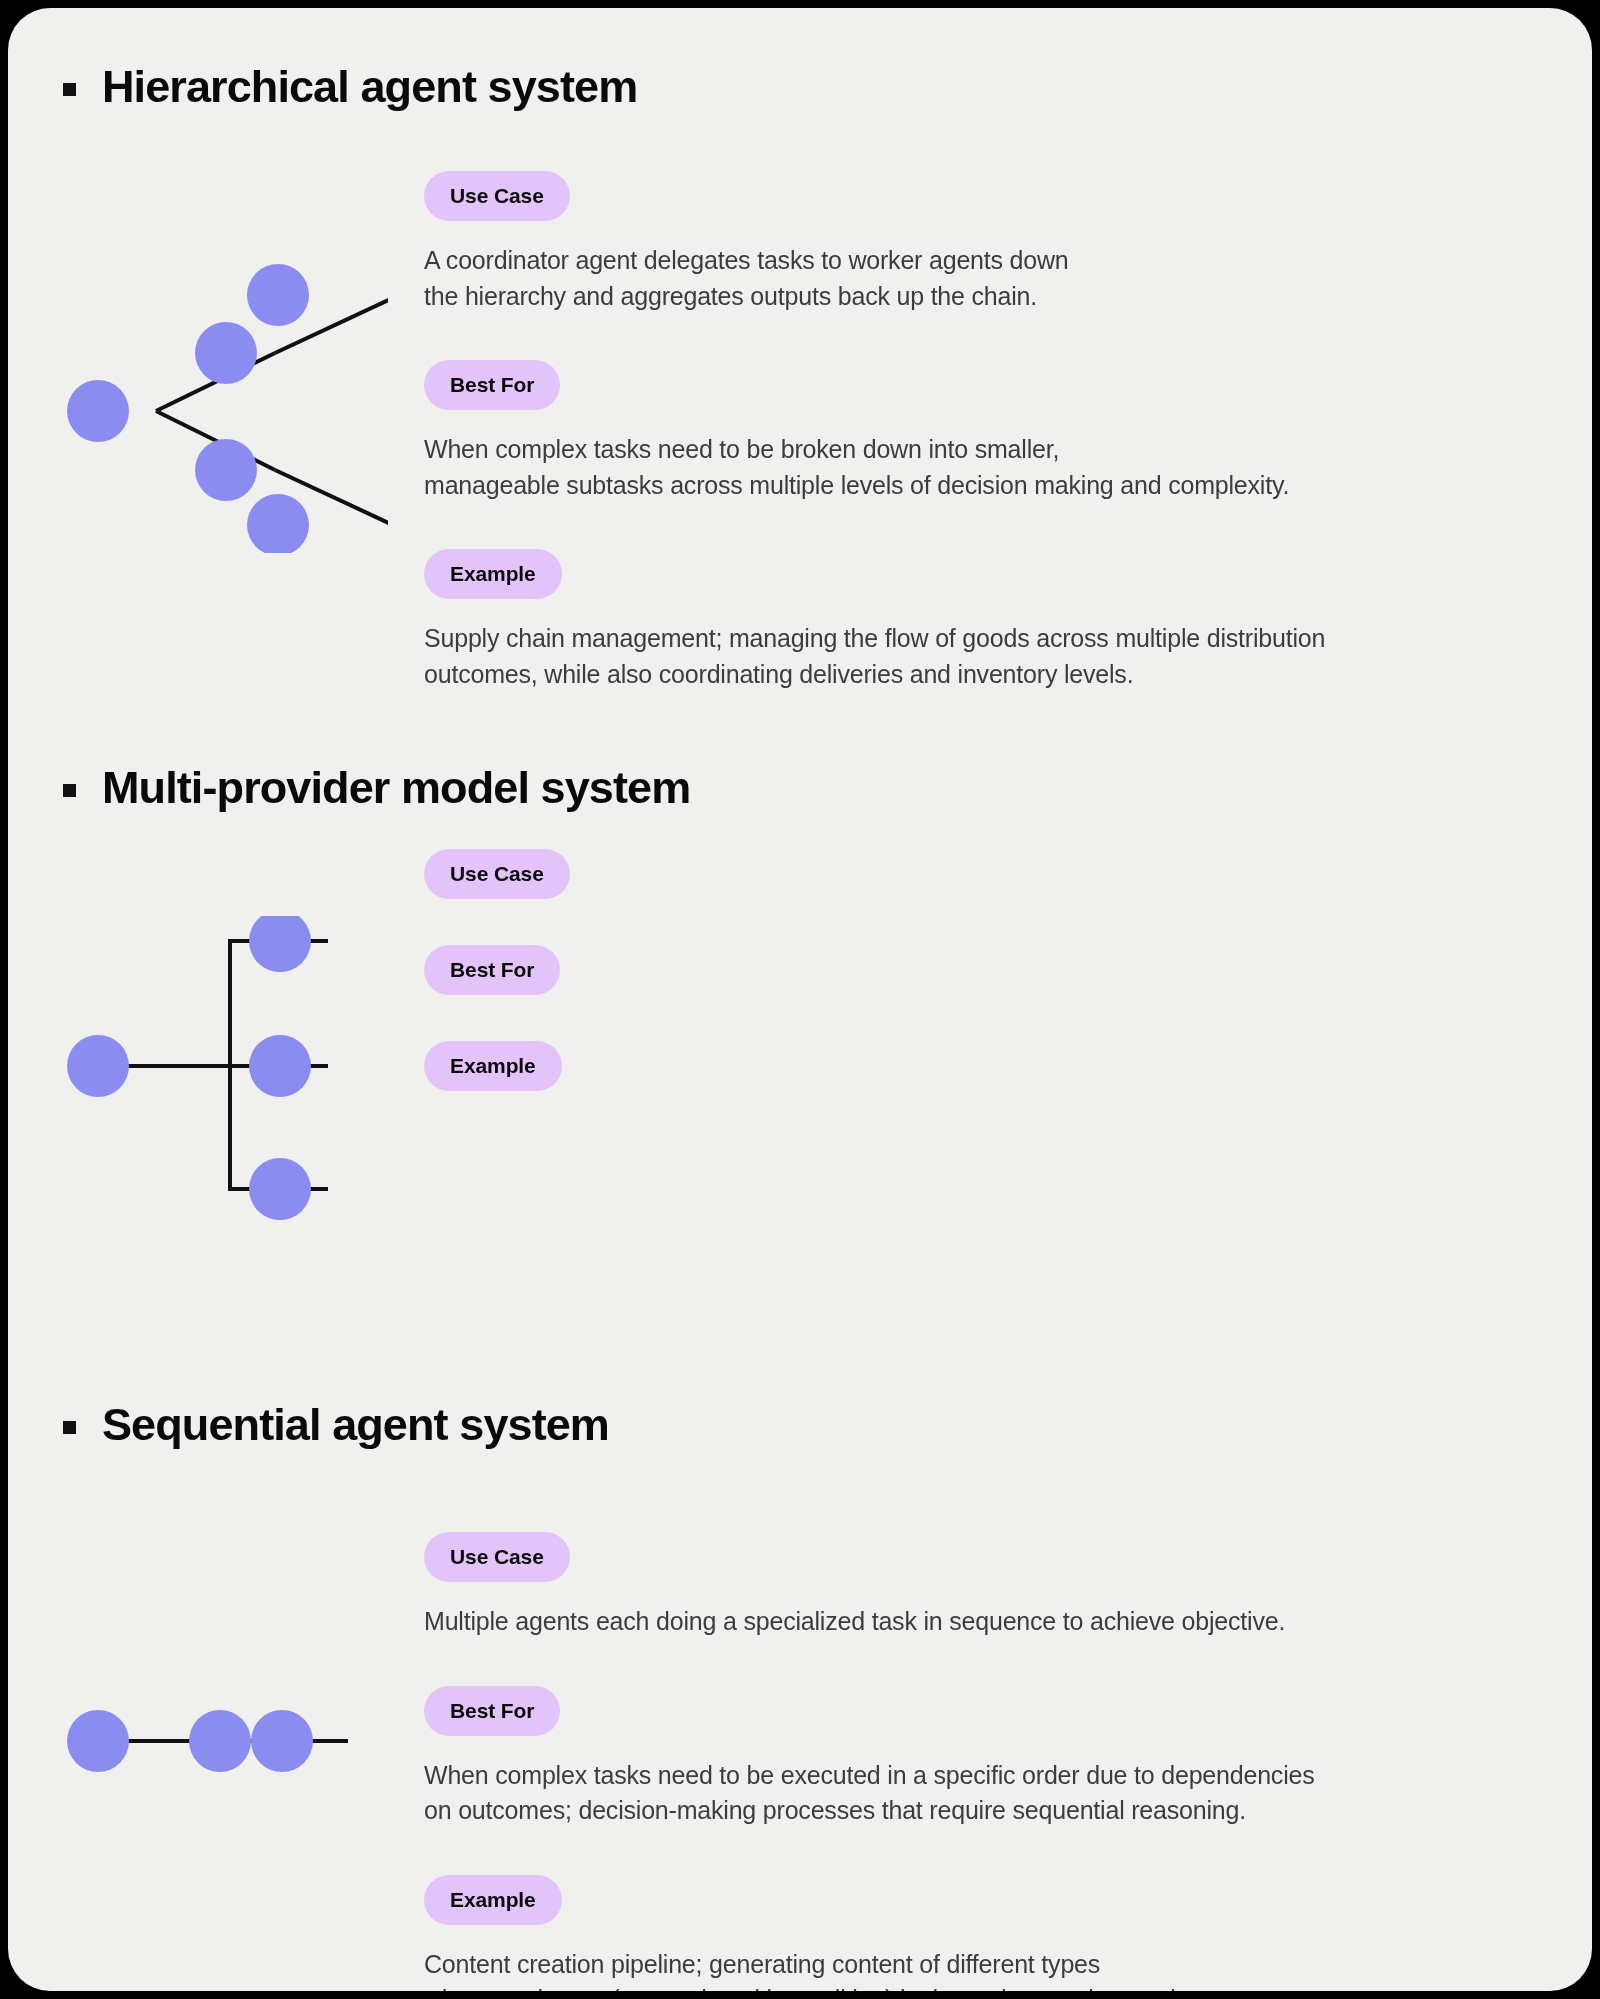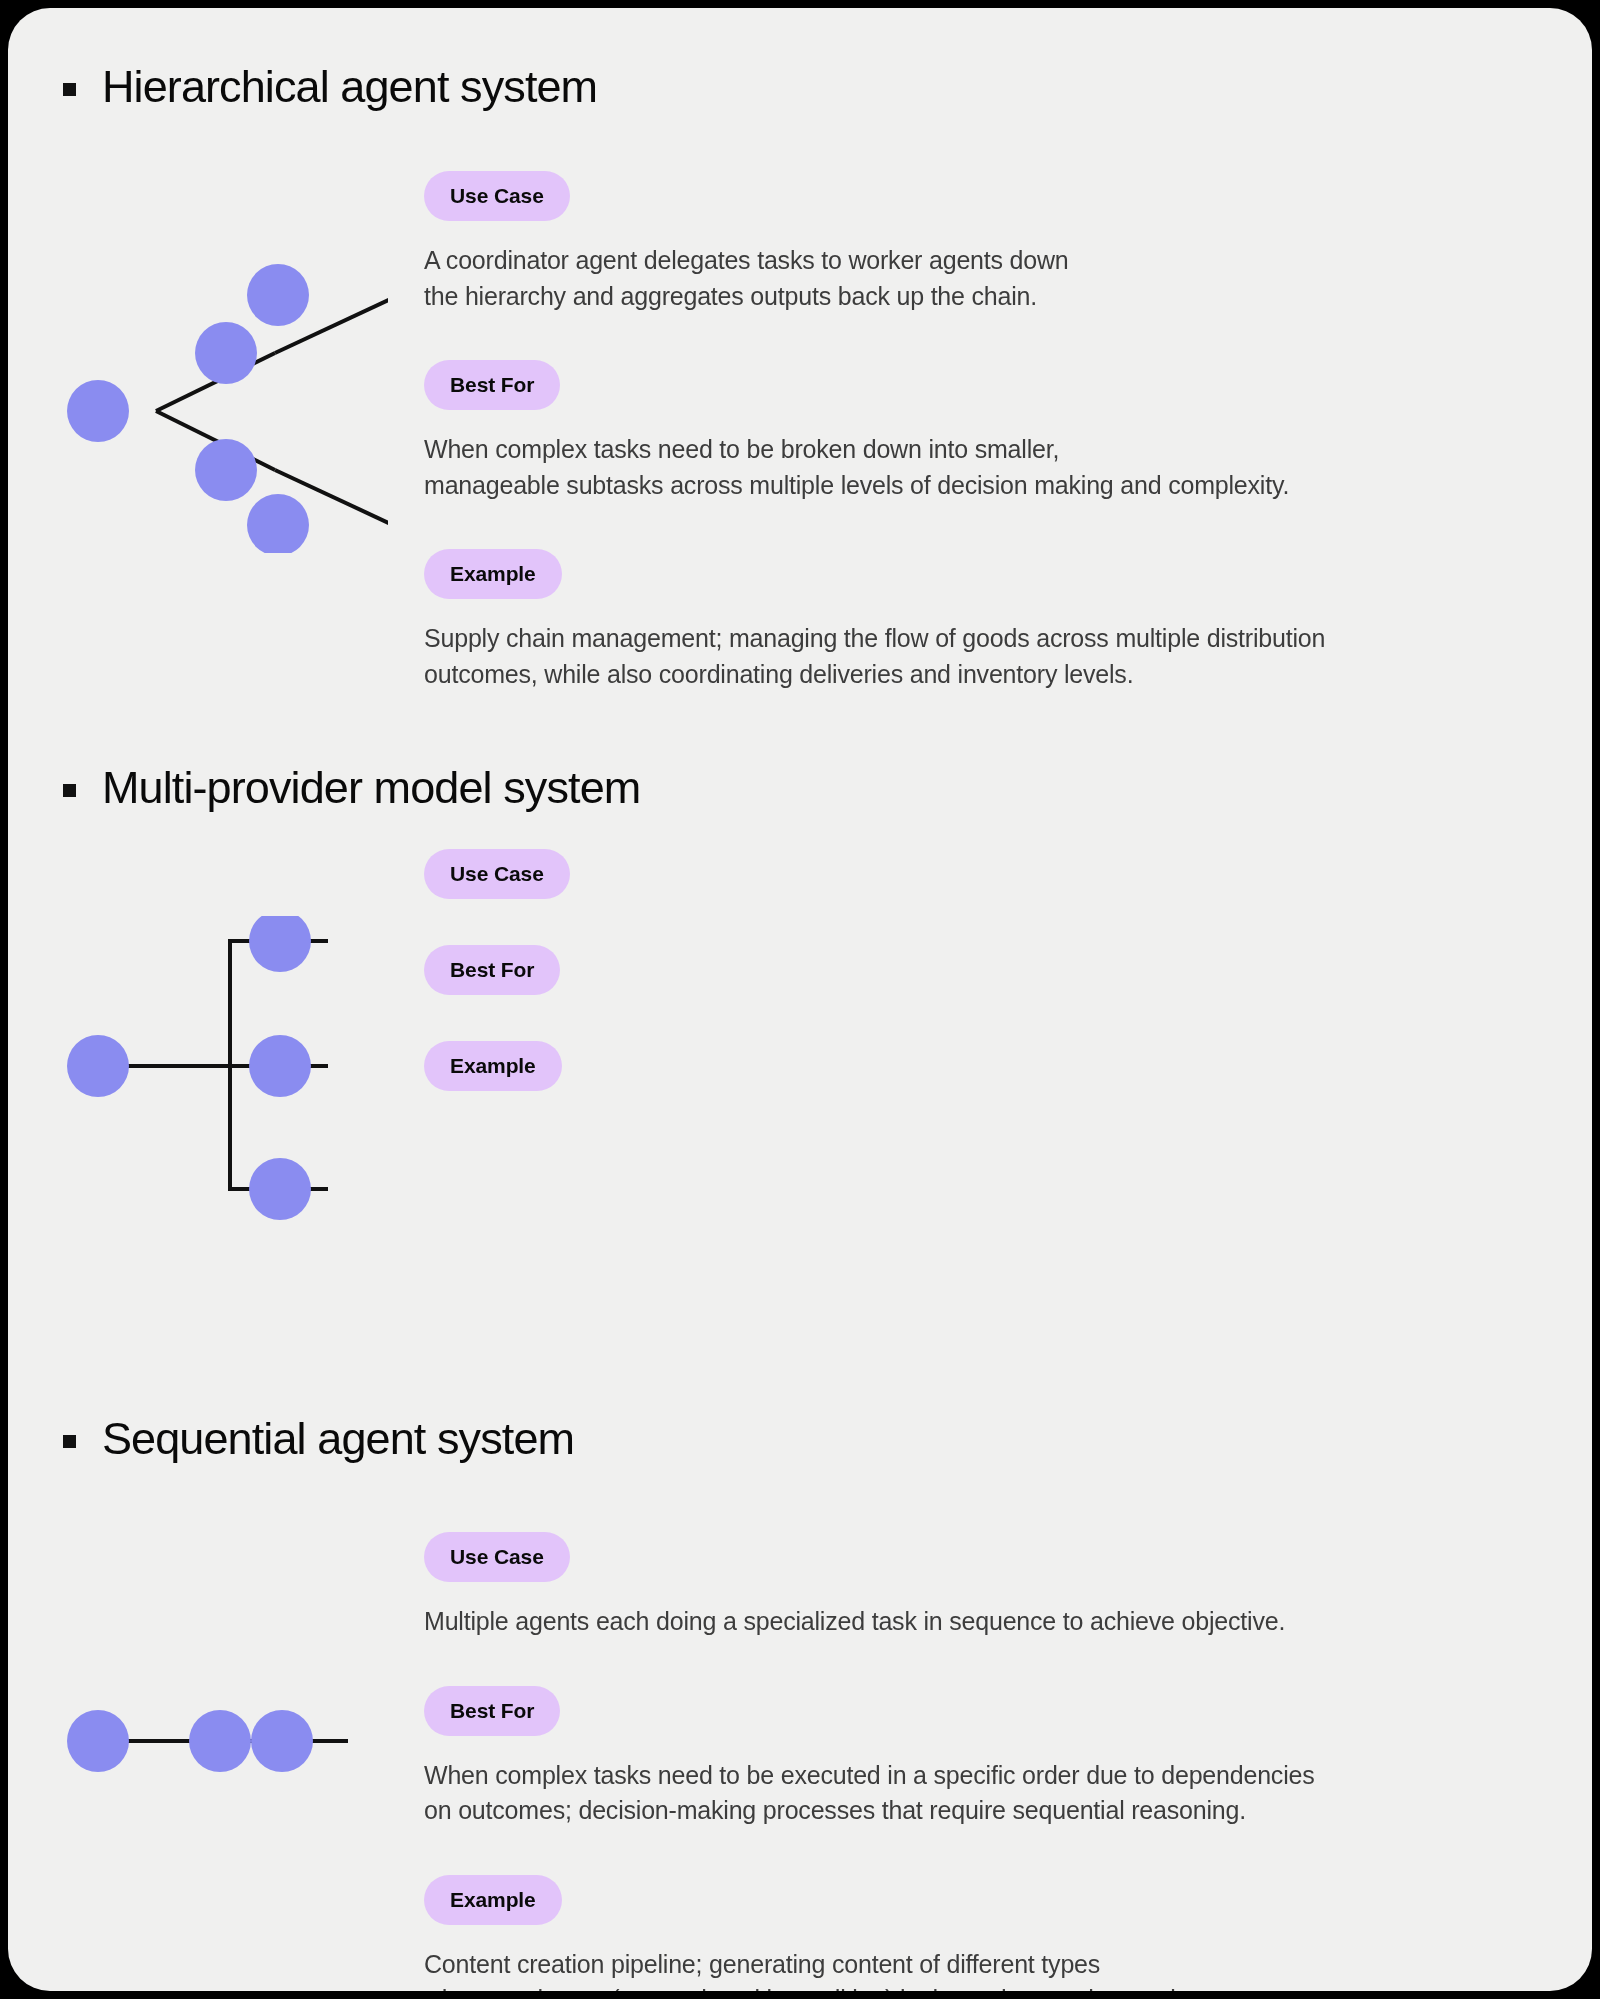--- a/index.html
+++ b/index.html
@@ -40,21 +40,21 @@
   }
   .bullet {
     width: 13px;
     height: 13px;
     background: #111111;
     flex: 0 0 auto;
     margin-top: 6px;
   }
   .heading-text {
     font-size: 45px;
-    font-weight: 400;
+    font-weight: 700;
     color: #0a0a0a;
     letter-spacing: -0.9px;
     line-height: 1.05;
     white-space: nowrap;
   }
 
   
   .content {
     position: absolute;
     left: 416px;
@@ -160,21 +160,21 @@
         <span class="pill">Best For</span>
       </div>
       <div class="block">
         <span class="pill">Example</span>
       </div>
     </div>
   </div>
 
   <div class="section" style="top:1378px;">
 
-    <div class="heading" style="top:29px;">
+    <div class="heading" style="top:15px;">
       <span class="bullet"></span>
       <span class="heading-text">Sequential agent system</span>
     </div>
 
     <div class="diagram" style="top:315px;">
       <svg width="330" height="80" viewBox="0 0 330 80">
         <line x1="40" y1="40" x2="222" y2="40" stroke="#111111" stroke-width="4"></line>
         <line x1="160" y1="40" x2="290" y2="40" stroke="#111111" stroke-width="4"></line>
         <circle cx="40" cy="40" r="31" fill="#8a8cf0"></circle>
         <circle cx="162" cy="40" r="31" fill="#8a8cf0"></circle>

